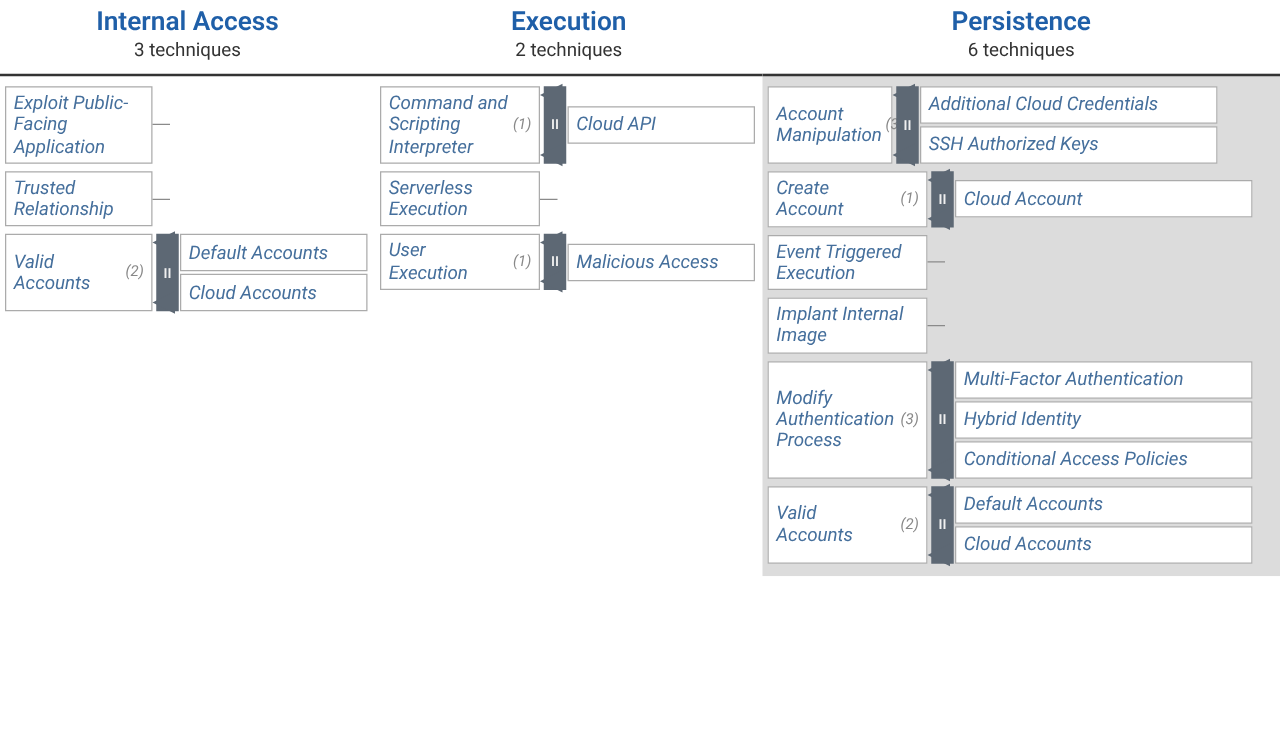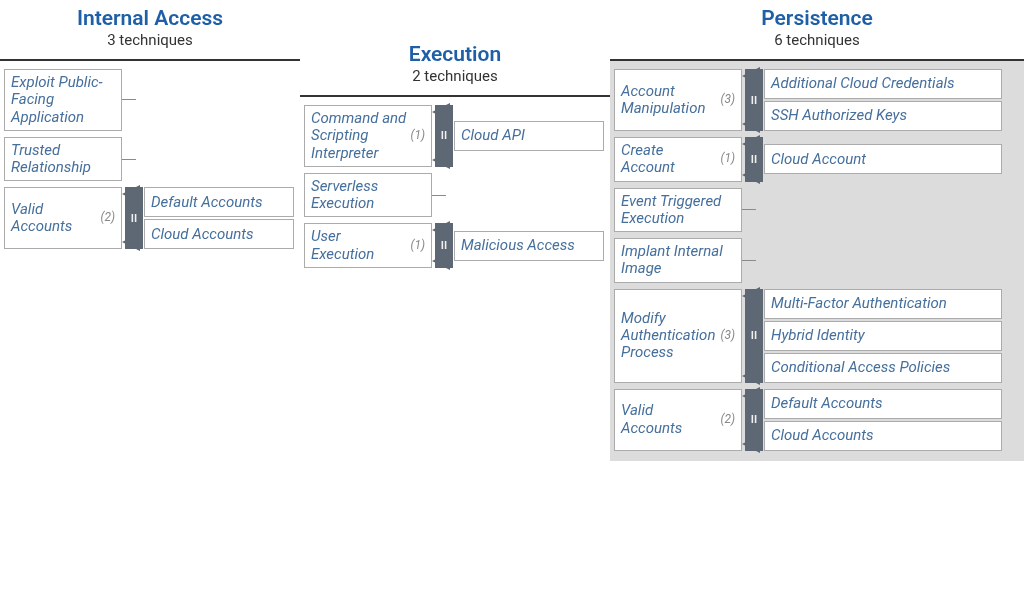--- a/index.html
+++ b/index.html
@@ -5,21 +5,21 @@
   * { box-sizing: border-box; margin: 0; padding: 0; }
   body {
     font-family: "Segoe UI", Roboto, "Helvetica Neue", Arial, sans-serif;
     background: #fff;
     color: #333;
     width: 1024px;
   }
   .matrix { display: flex; align-items: flex-start; }
   .tactic-col { flex: 0 0 auto; }
   .col-initial { width: 300px; }
-  .col-exec   { width: 310px; margin-top: 36px; }
+  .col-exec   { width: 310px; }
   .col-persist{ width: 414px; }
 
   .tactic-header { text-align: center; padding: 6px 4px 4px 4px; }
   .tactic-name {
     color: #1f5fa8;
     font-size: 21px;
     font-weight: 600;
   }
   .tactic-count {
     color: #333;
@@ -201,21 +201,21 @@
   </div>
 
   <div class="tactic-col col-persist">
     <div class="tactic-header">
       <div class="tactic-name">Persistence</div>
       <div class="tactic-count">6 techniques</div>
     </div>
     <div class="col-body shaded">
 
       <div class="tech-row">
-        <div class="tech-box" style="width:128px">
+        <div class="tech-box" style="width:100px">
           <span>Account Manipulation</span>
           <span class="tech-count">(3)</span>
         </div>
         <div class="expander">
           <div class="exp-bar">II</div>
         </div>
         <div class="subs subs-persist">
           <div class="sub-box">
               <span>Additional Cloud Credentials</span>
             </div>

